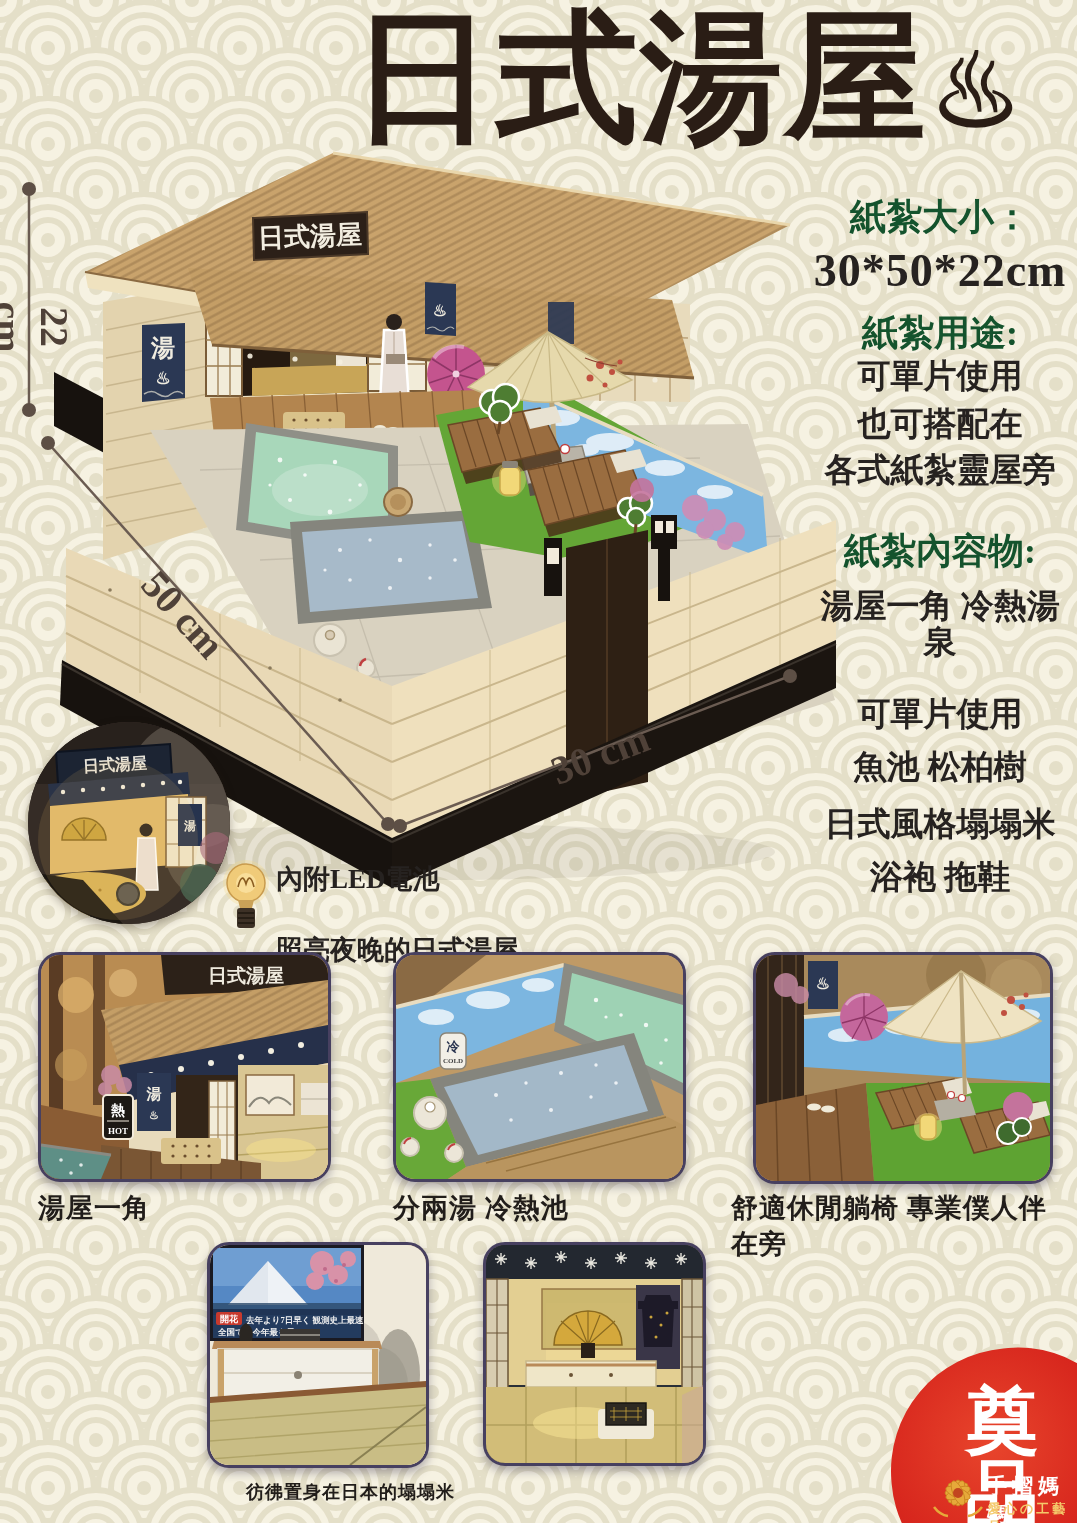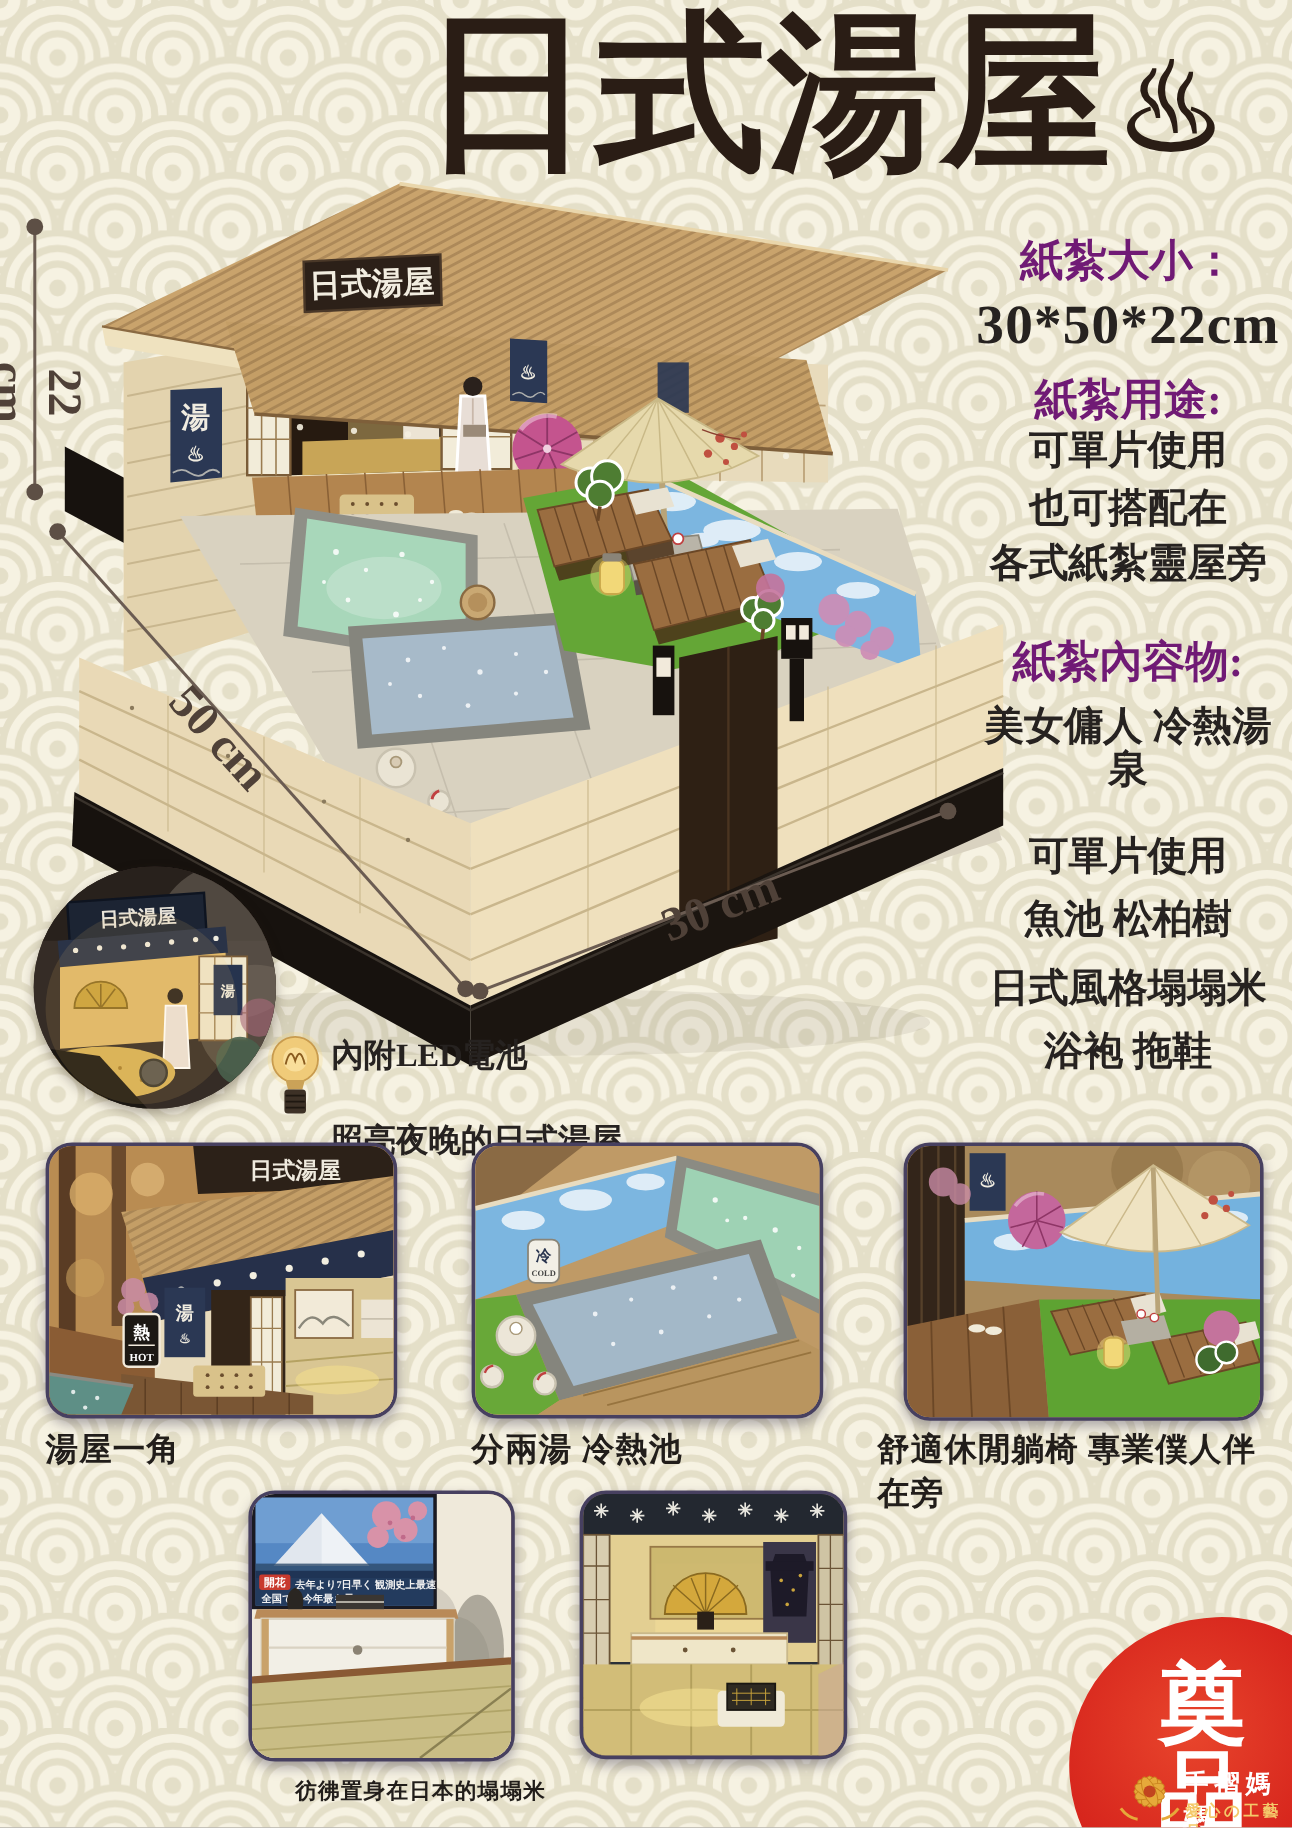--- a/index.html
+++ b/index.html
@@ -5,21 +5,21 @@
   html,body{margin:0;padding:0;background:#8a8a88;}
   .page{position:relative;width:1077px;height:1523px;margin:0 auto;overflow:hidden;
         background:#f7f3e6;font-family:"Liberation Serif","DejaVu Serif",serif;}
   .abs{position:absolute;}
   .bgsvg{position:absolute;left:0;top:0;}
   .title-row{position:absolute;left:352px;top:6px;display:flex;align-items:flex-end;color:#2a1d15;}
   .title-text{font-size:142px;line-height:1.02;font-weight:bold;letter-spacing:2px;}
   .onsen-sym{font-size:102px;line-height:1;font-weight:bold;padding-bottom:8px;margin-left:2px;}
   .dim-label{position:absolute;font-weight:bold;color:#4f4138;text-align:center;transform-origin:center;}
   .col-line{position:absolute;left:810px;width:260px;text-align:center;font-weight:bold;line-height:1.1;}
-  .pink{color:#701a75;}
+  .pink{color:#14532d;}
   .ink{color:#262220;}
   .cap{position:absolute;font-weight:bold;color:#211d1a;text-align:left;letter-spacing:1px;font-size:27px;}
   .photo{position:absolute;border:3px solid #474060;border-radius:22px;overflow:hidden;
          box-shadow:0 5px 10px rgba(46,40,70,.35);background:#c8a87c;}
   .inset-circle{position:absolute;left:28px;top:722px;width:202px;height:202px;border-radius:50%;
                 overflow:hidden;box-shadow:0 4px 10px rgba(40,30,20,.35);background:#352c26;}
   .led-line{position:absolute;font-weight:bold;color:#262220;}
   .brand-circle{position:absolute;left:891px;top:1348px;width:246px;height:246px;border-radius:50% 48% 51% 49%;
                 background:radial-gradient(circle at 42% 38%, #e8452c 0%, #d7261d 55%, #bd1a10 100%);
                 transform:rotate(-5deg);}
@@ -381,21 +381,21 @@
   <div class="dim-label" style="left:128px;top:591px;width:110px;font-size:40px;transform:rotate(48deg);">50 cm</div>
   <div class="dim-label" style="left:545px;top:731px;width:110px;font-size:40px;transform:rotate(-21deg);">30 cm</div>
 
   <div class="col-line pink" style="top:198px;font-size:36px;">紙紮大小：</div>
   <div class="col-line ink" style="top:246px;font-size:46px;letter-spacing:1px;">30*50*22cm</div>
   <div class="col-line ink" style="top:358px;font-size:33px;">可單片使用</div>
   <div class="col-line pink" style="top:314px;font-size:36px;">紙紮用途:</div>
   <div class="col-line ink" style="top:406px;font-size:33px;">也可搭配在</div>
   <div class="col-line ink" style="top:452px;font-size:33px;">各式紙紮靈屋旁</div>
   <div class="col-line pink" style="top:532px;font-size:36px;">紙紮內容物:</div>
-  <div class="col-line ink" style="top:588px;font-size:33px;">美女傭人 冷熱湯泉</div>
+  <div class="col-line ink" style="top:588px;font-size:33px;">湯屋一角 冷熱湯泉</div>
   <div class="col-line ink" style="top:696px;font-size:33px;">可單片使用</div>
   <div class="col-line ink" style="top:749px;font-size:33px;">魚池 松柏樹</div>
   <div class="col-line ink" style="top:806px;font-size:33px;">日式風格塌塌米</div>
   <div class="col-line ink" style="top:859px;font-size:33px;">浴袍 拖鞋</div>
 
   <div class="inset-circle">
     <svg width="202" height="202">
       <rect width="202" height="202" fill="#352c26"></rect>
       <rect width="202" height="62" fill="#241d18" opacity="0.7"></rect>
       <circle cx="165" cy="62" r="65" fill="#6b6258" opacity="0.6"></circle>

